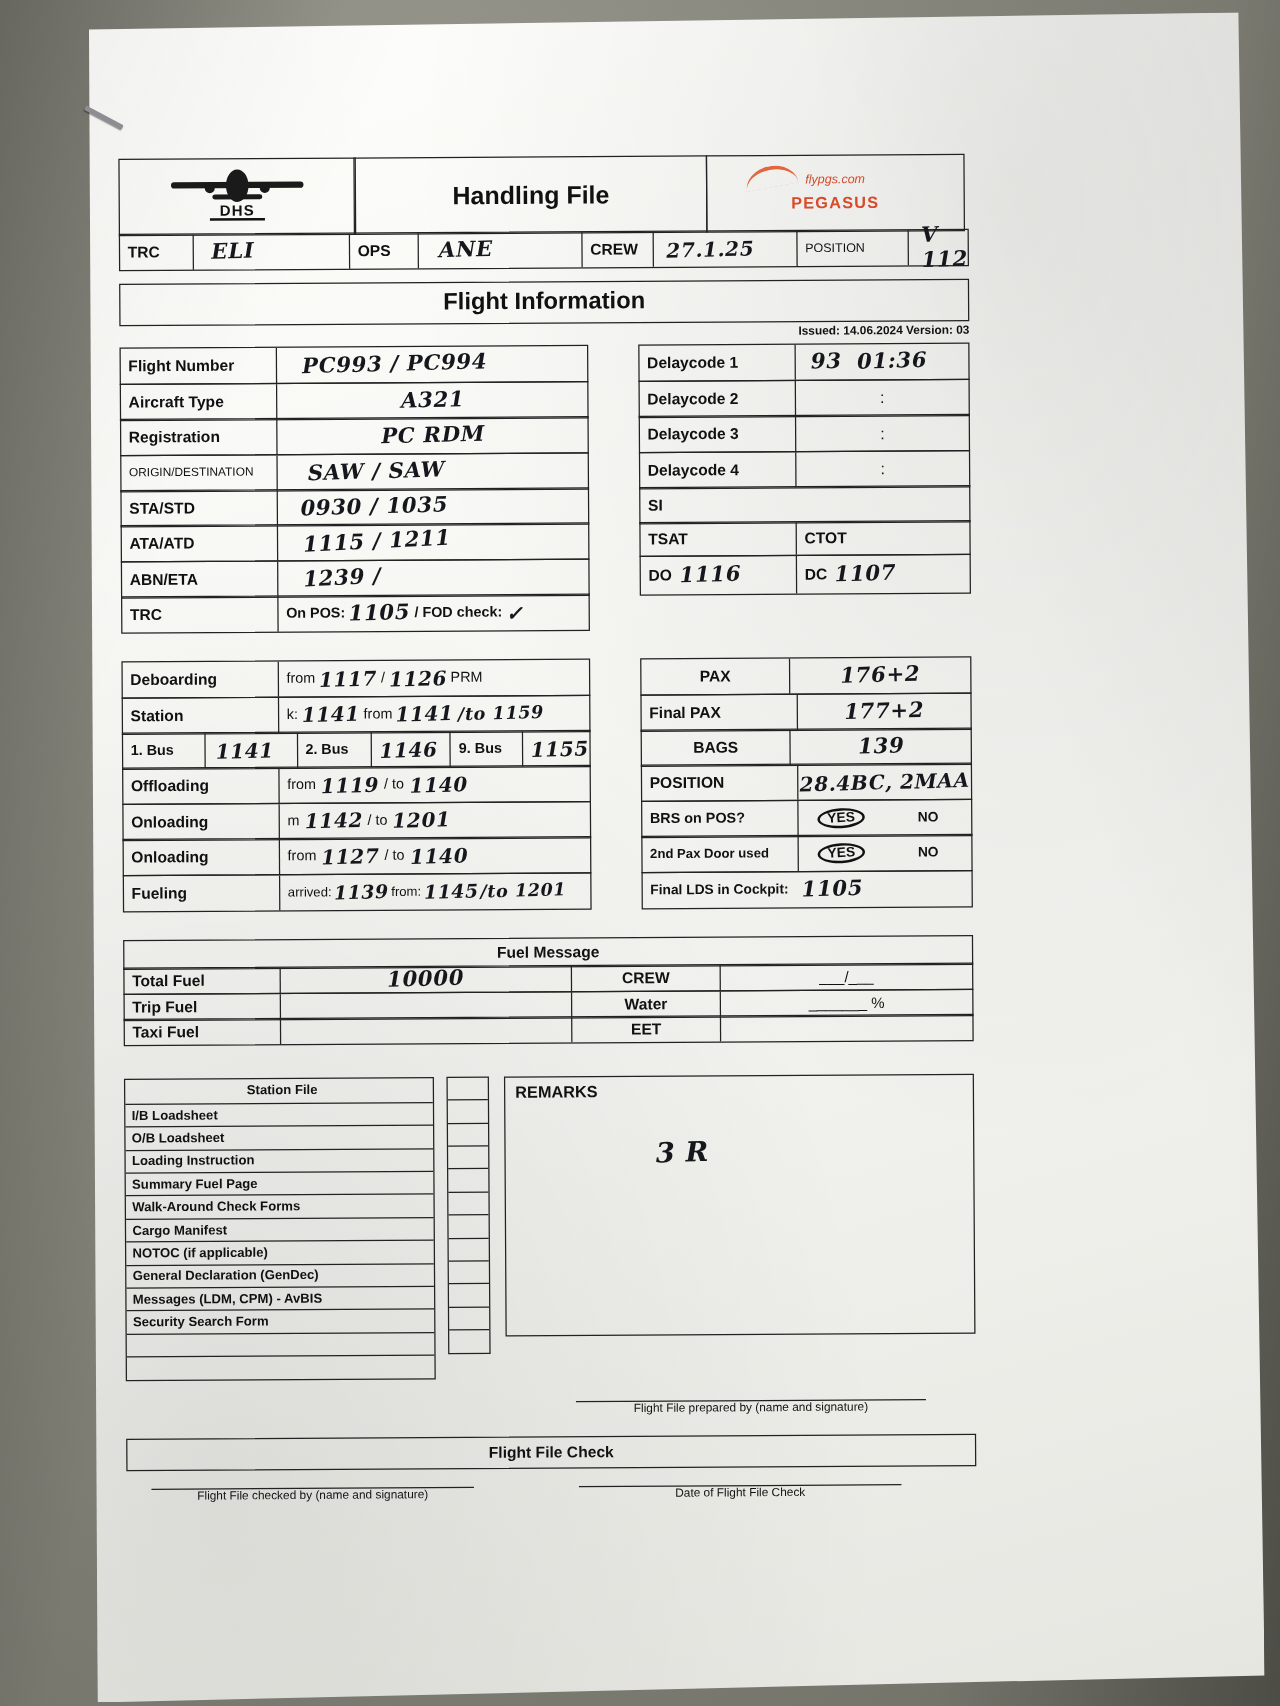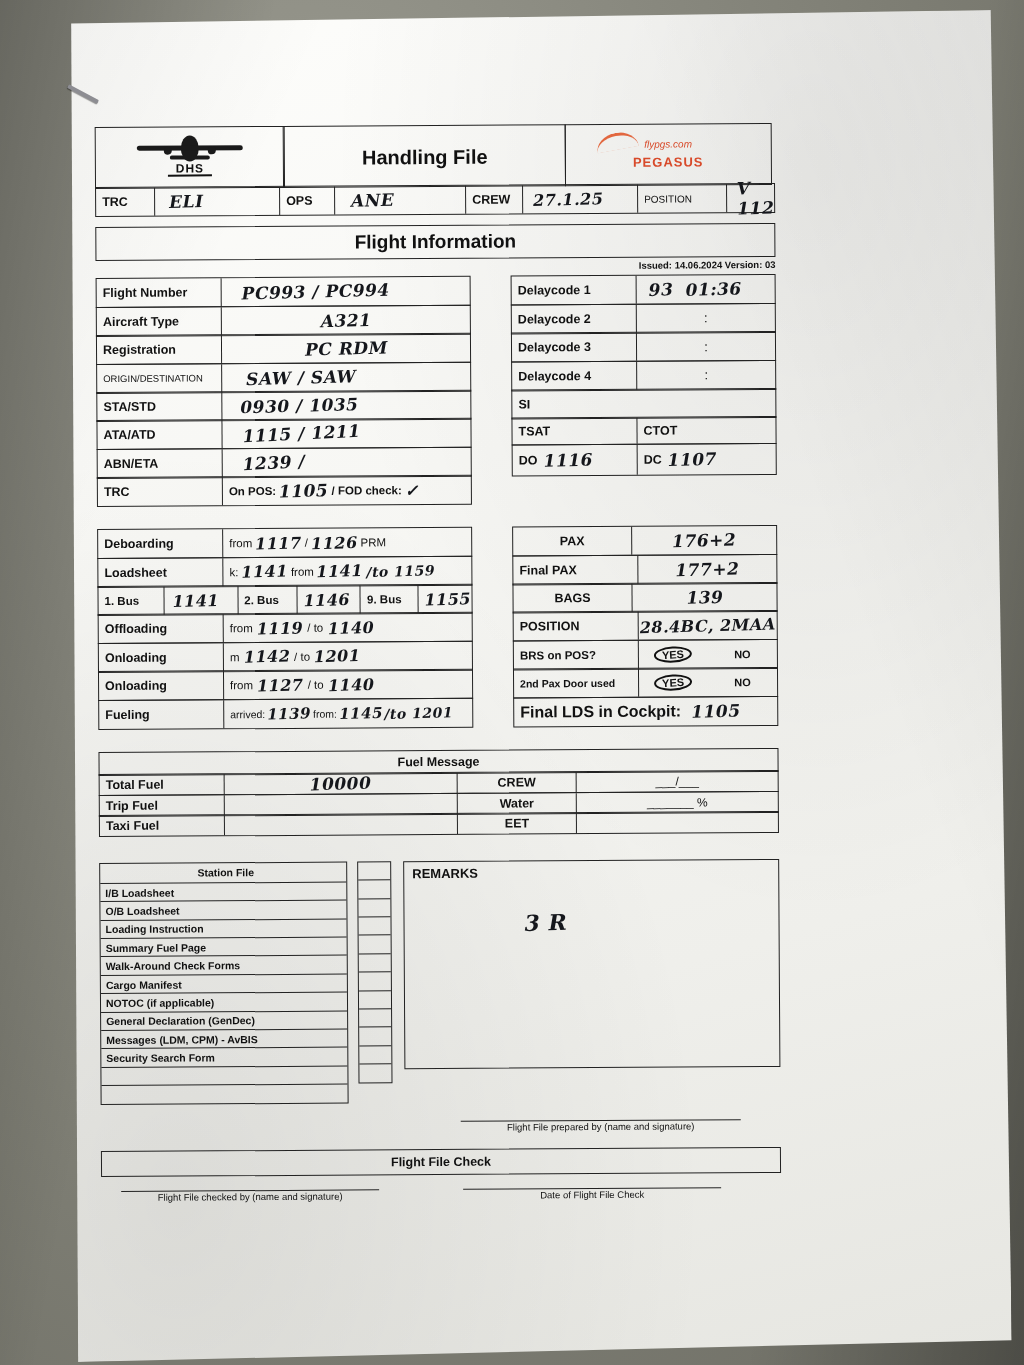--- a/index.html
+++ b/index.html
@@ -316,21 +316,21 @@
           <div class="v lft" style="height:100%;font-size:11.5px;gap:3px">
             <span>from</span>
             <span class="hw" style="font-size:16px">1117</span>
             <span>/</span>
             <span class="hw" style="font-size:16px">1126</span>
             <span style="font-weight:normal">PRM</span>
           </div>
         </div>
         <div class="row bx r" style="margin-top:-1.6px">
           <div class="k2 lft" style="height:100%">
-              <span class="lbl">Loadsheet</span>
+              <span class="lbl">Station</span>
             </div>
           <div class="v lft" style="height:100%;font-size:11.5px;gap:3px">
             <span>k:</span>
             <span class="hw" style="font-size:16px">1141</span>
             <span>from</span>
             <span class="hw" style="font-size:16px">1141</span>
             <span class="hw" style="font-size:14px">/to 1159</span>
           </div>
         </div>
 
@@ -446,21 +446,21 @@
         <div class="row bx r" style="margin-top:-1.6px">
           <div class="k3 lft" style="height:100%">
               <span class="lbl" style="font-size:10.5px">2nd Pax Door used</span>
             </div>
           <div class="v row" style="height:100%;align-items:center;justify-content:space-around">
             <span class="yn"><span class="circ">YES</span></span>
             <span class="yn">NO</span>
           </div>
         </div>
         <div class="bx lft" style="height:30px;margin-top:-1.6px">
-          <span class="lbl" style="font-size:16px">Final LDS in Cockpit:</span>
+          <span class="lbl" style="font-size:11px">Final LDS in Cockpit:</span>
           <span class="hw" style="font-size:17px;padding-left:10px">1105</span>
         </div>
       </div>
     </div>
 
     <div style="margin-top:22px">
       <div class="bx ctr fuelhdr">
         <span class="lbl">Fuel Message</span>
       </div>
       <div class="row bx" style="height:22px;margin-top:-1.6px">

